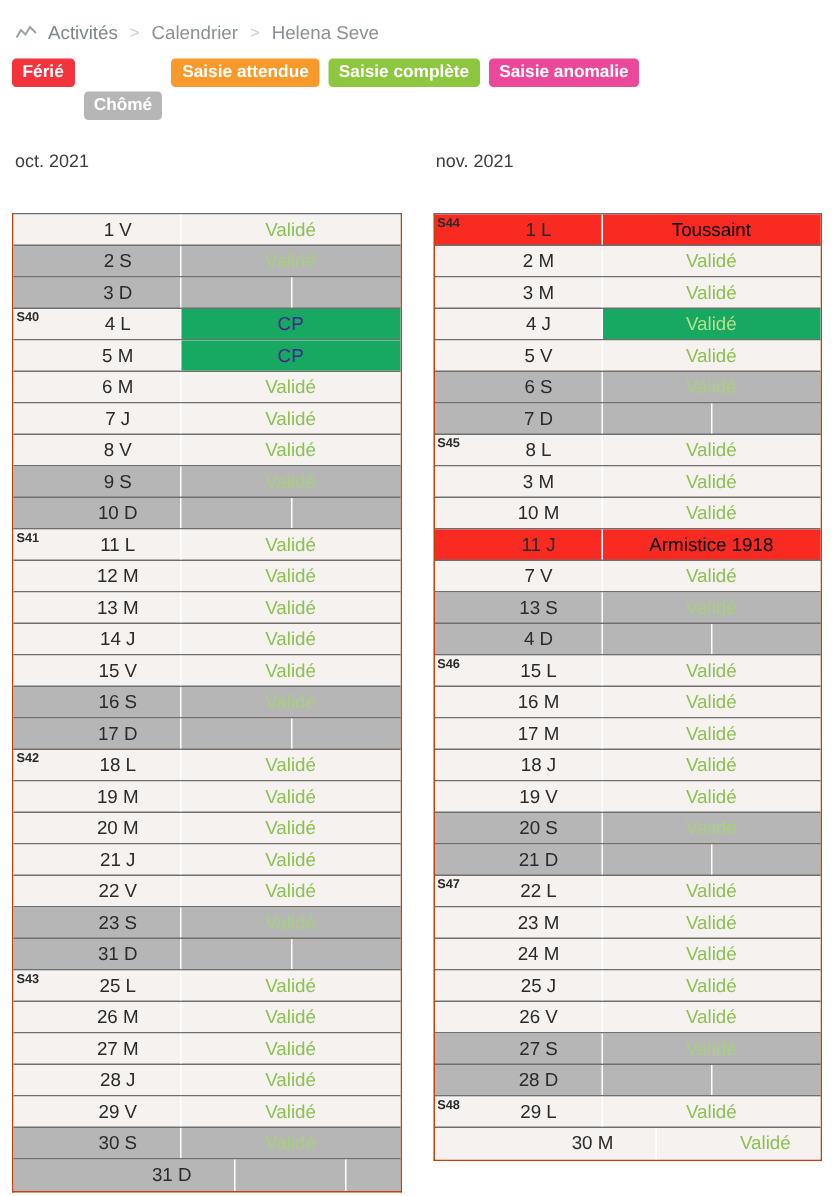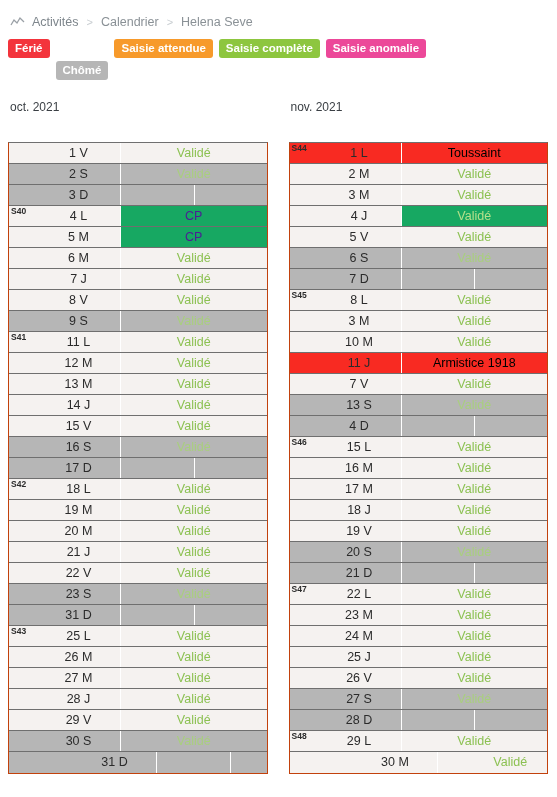--- a/index.html
+++ b/index.html
@@ -226,20 +226,25 @@
               <div class="c-day">8 V</div>
               <div class="c-val">Validé</div>
               <span class="wbar" style="background: rgb(141, 198, 63);"></span>
             </div>
             <div class="row weekend has-bar">
               <div class="c-week"></div>
               <div class="c-day">9 S</div>
               <div class="c-val">Validé</div>
               <span class="wbar" style="background: rgb(141, 198, 63);"></span>
             </div>
+            <div class="row weekend">
+              <div class="c-week"></div>
+              <div class="c-day">10 D</div>
+              <div class="c-val empty"></div>
+            </div>
             <div class="row has-bar">
               <div class="c-week">S41</div>
               <div class="c-day">11 L</div>
               <div class="c-val">Validé</div>
               <span class="wbar" style="background: rgb(141, 198, 63);"></span>
             </div>
             <div class="row has-bar">
               <div class="c-week"></div>
               <div class="c-day">12 M</div>
               <div class="c-val">Validé</div>

